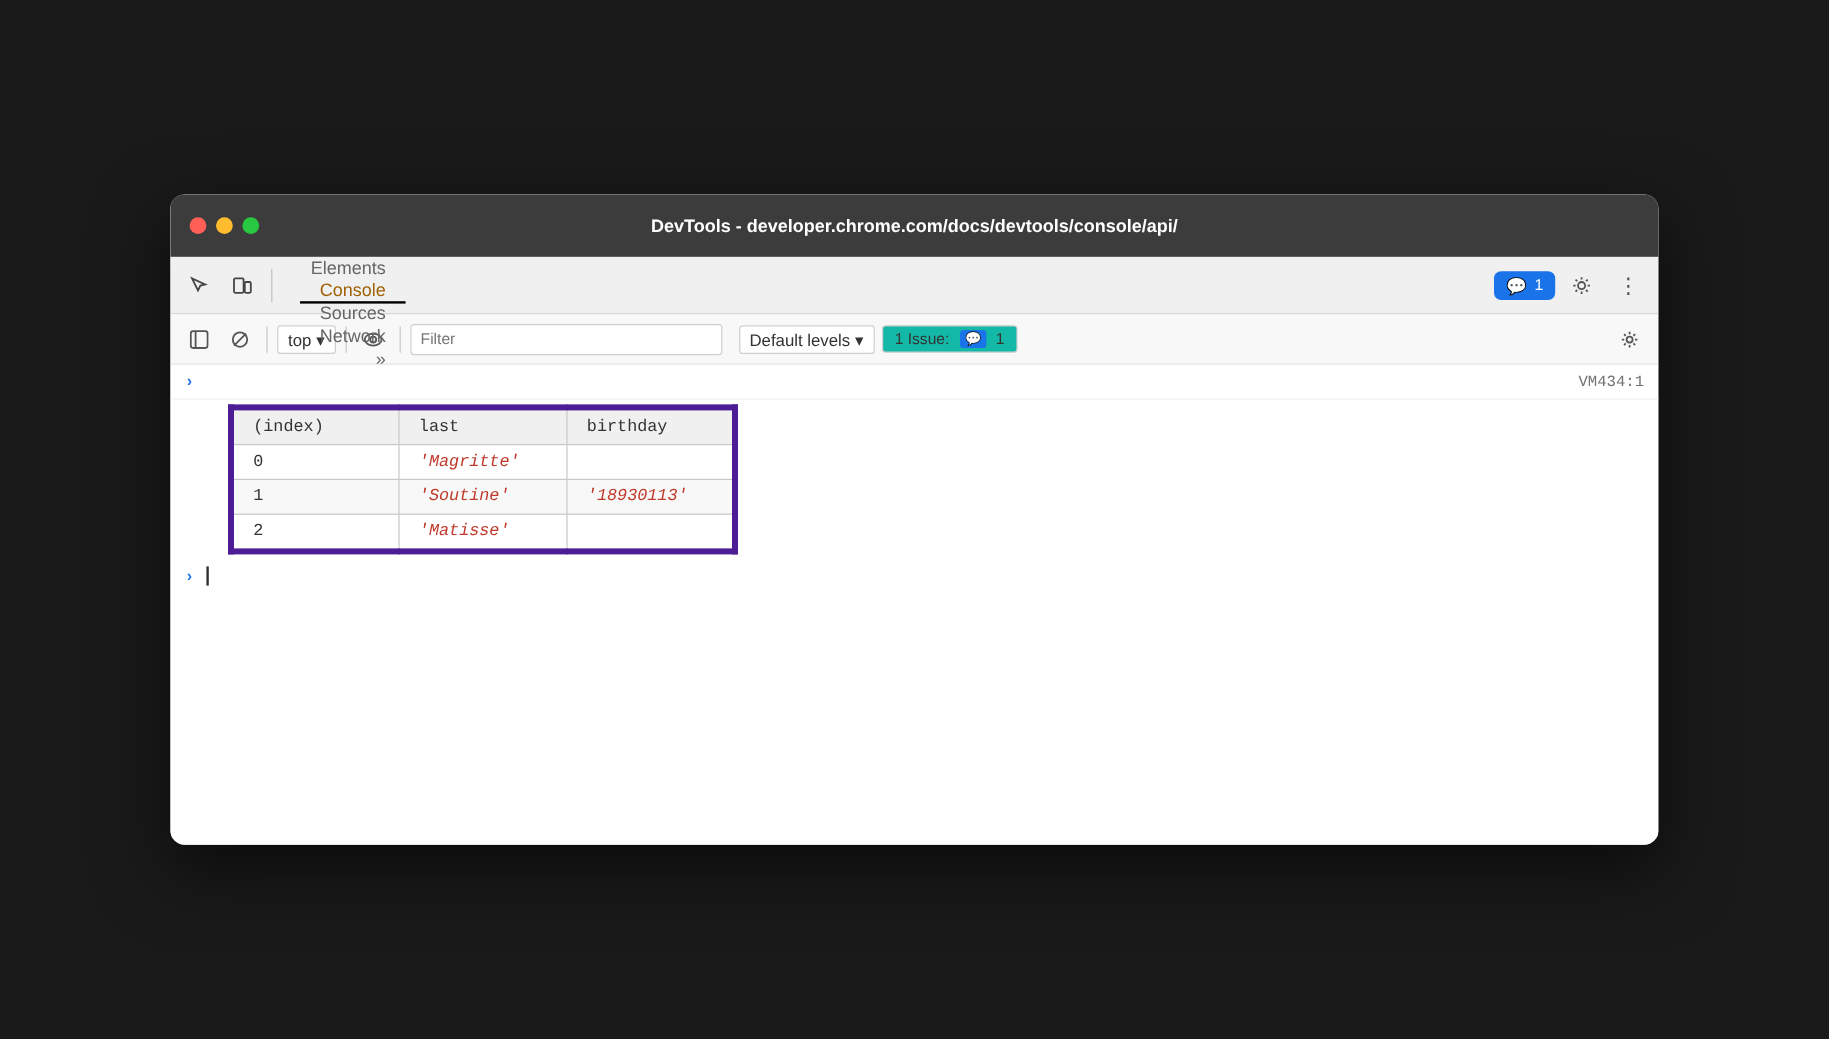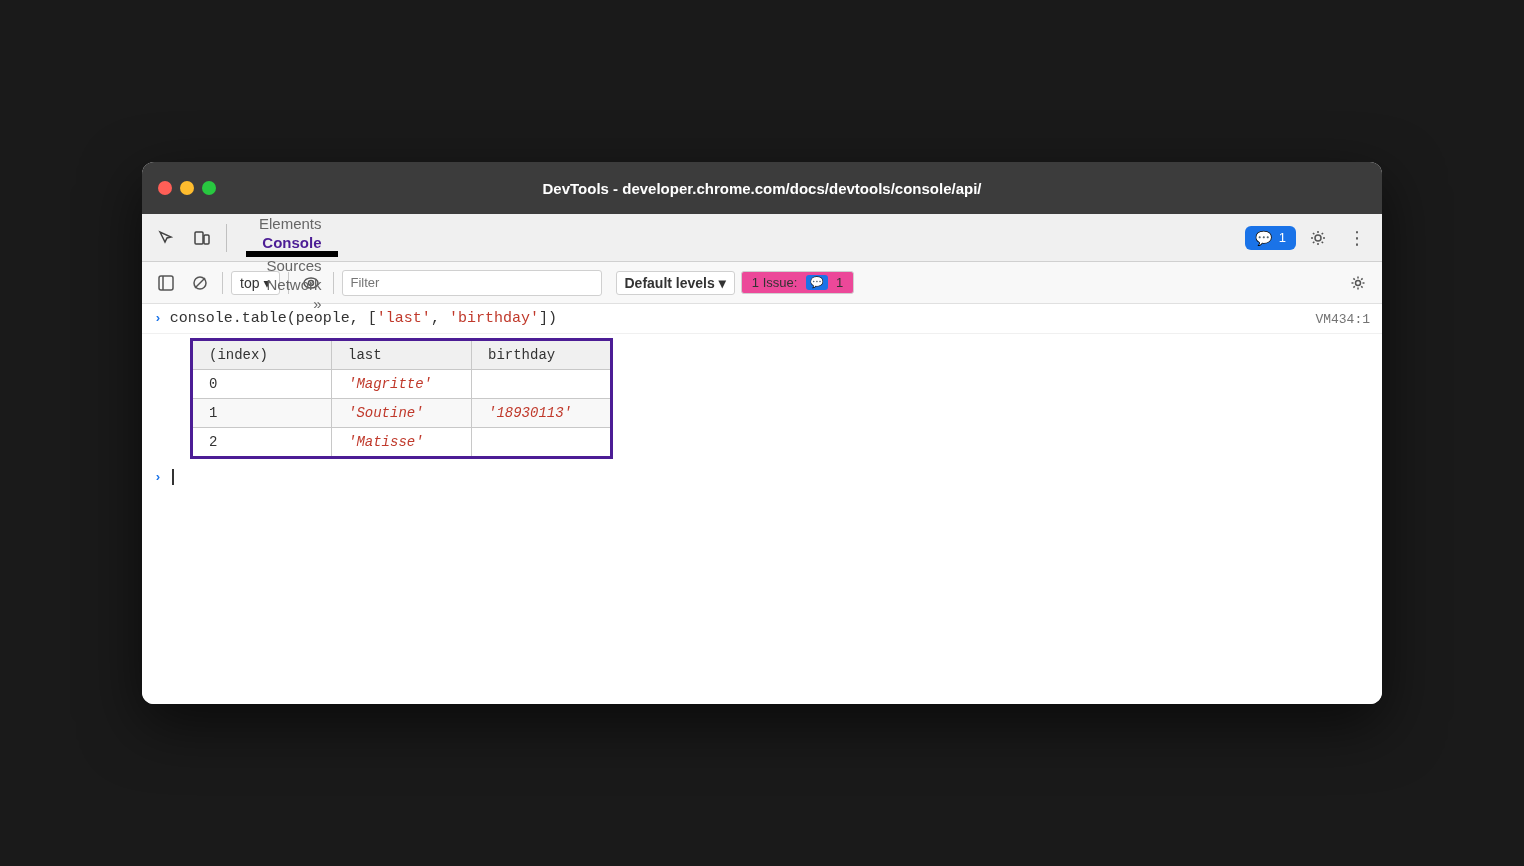--- a/index.html
+++ b/index.html
@@ -104,23 +104,23 @@
       align-items: center;
       font-size: 15px;
       color: #666;
       cursor: pointer;
       border-bottom: 2px solid transparent;
       position: relative;
       top: 1px;
     }
 
     .tab.active {
-      color: #4c1d95;
-      border-bottom: 6px solid #000000;
-      font-weight: 700;
+      color: #a16207;
+      border-bottom: 2px solid #000000;
+      font-weight: 400;
     }
 
     .toolbar-right {
       margin-left: auto;
       display: flex;
       align-items: center;
       gap: 6px;
     }
 
     .issues-badge {
@@ -209,31 +209,30 @@
       display: flex;
       gap: 4px;
       padding: 3px 8px;
       border: 1px solid #d0d0d0;
       border-radius: 3px;
       background: white;
       cursor: pointer;
       font-size: 14px;
       color: #333;
       margin-left: 8px;
-      font-weight: bold;
     }
 
     .issues-console-badge {
       display: flex;
       align-items: center;
       gap: 5px;
       padding: 3px 10px;
       border: 1px solid #d0d0d0;
       border-radius: 3px;
-      background: #ec4899;
+      background: #14b8a6;
       cursor: pointer;
       font-size: 13px;
       color: #333;
     }
 
     .issue-icon-blue {
       background: #1a73e8;
       color: white;
       border-radius: 3px;
       padding: 1px 4px;
@@ -305,21 +304,21 @@
 
     
     .console-table-container {
       padding: 4px 12px 4px 48px;
     }
 
     .console-table {
       border-collapse: collapse;
       font-family: 'Courier New', Courier, monospace;
       font-size: 14px;
-      border: 3px solid #4c1d95;
+      border: 5px solid #4c1d95;
     }
 
     .console-table th {
       background: #f0f0f0;
       border: 1px solid #c8c8c8;
       padding: 6px 16px;
       text-align: left;
       font-weight: normal;
       color: #333;
       min-width: 140px;
@@ -498,23 +497,20 @@
         <circle cx="8" cy="8" r="2.5" stroke="#555" stroke-width="1.5" fill="none"></circle>
         <path d="M8 1.5v2M8 12.5v2M1.5 8h2M12.5 8h2M3.4 3.4l1.4 1.4M11.2 11.2l1.4 1.4M3.4 12.6l1.4-1.4M11.2 4.8l1.4-1.4" stroke="#555" stroke-width="1.5"></path>
       </svg>
     </div>
   </div>
 
   <div class="console-content">
 
     <div class="console-entry">
       <span class="entry-arrow blue">›</span>
-      <span class="code-text">
-        console.table(people, [<span class="string-red">'last'</span>, <span class="string-red">'birthday'</span>])
-      </span>
       <span class="vm-ref">VM434:1</span>
     </div>
 
     <div class="console-table-container">
       <table class="console-table">
         <thead>
           <tr>
             <th>(index)</th>
             <th>last</th>
             <th>birthday</th>

